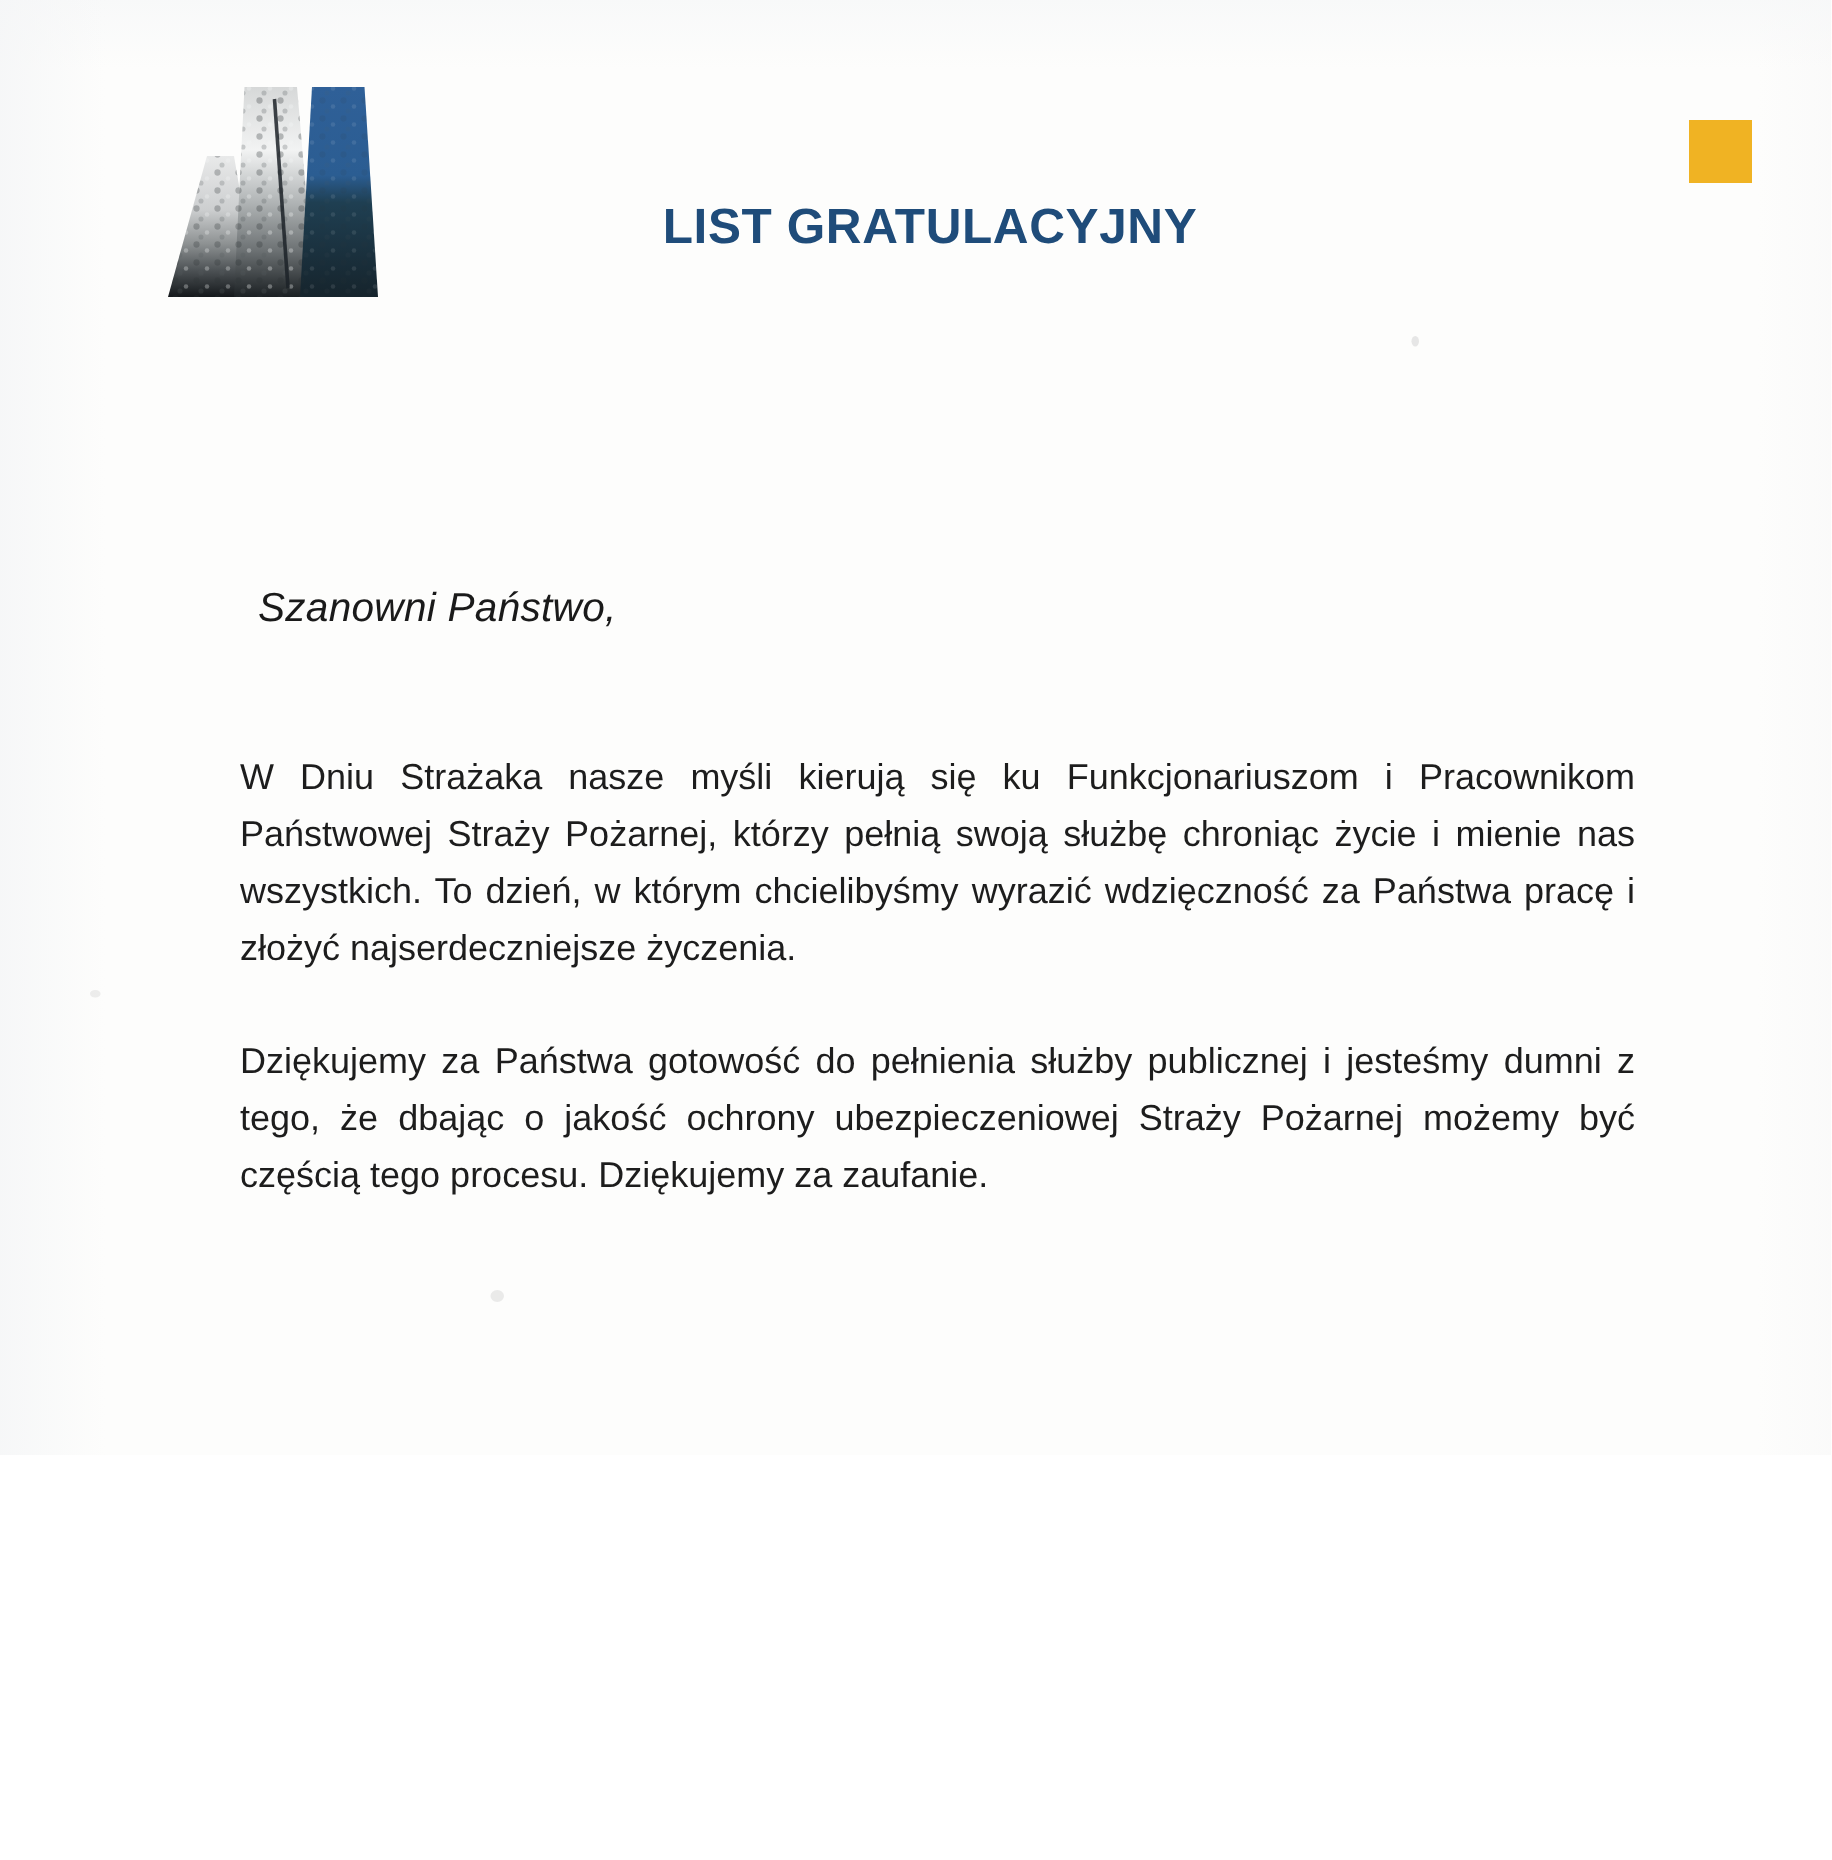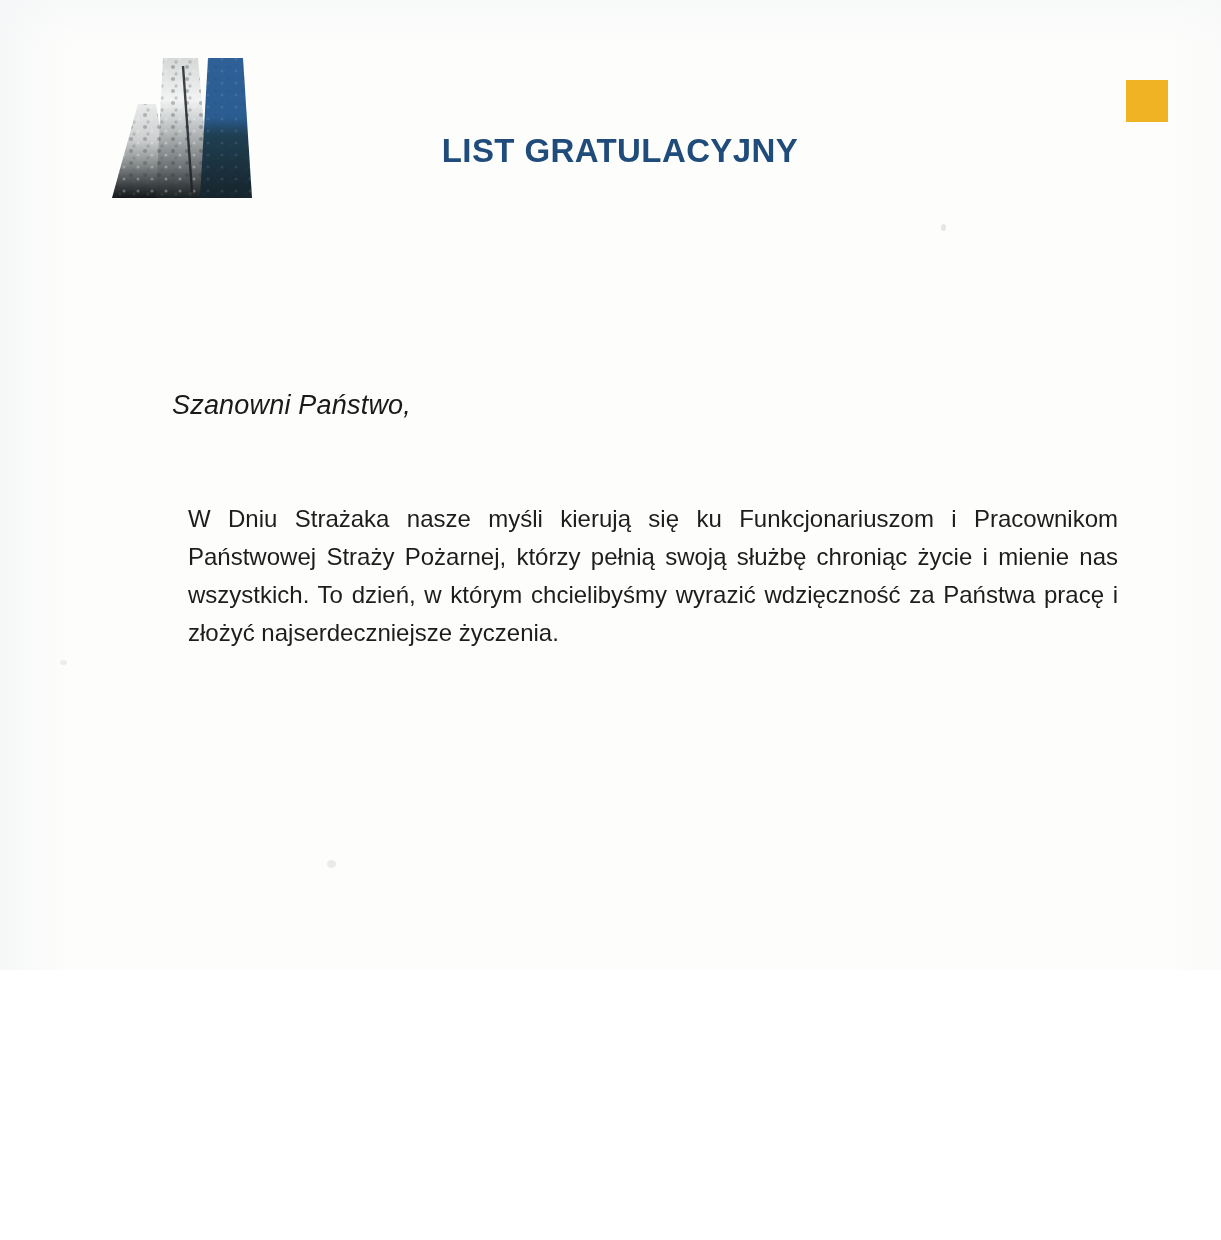--- a/index.html
+++ b/index.html
@@ -71,21 +71,21 @@
     left: 172px;
     top: 390px;
     font-size: 27px;
     font-style: italic;
     color: #1a1a1a;
     letter-spacing: .2px;
   }
 
   .body-block {
     position: absolute;
-    left: 188px;
+    left: 160px;
     top: 500px;
     width: 930px;
   }
   .para {
     text-align: justify;
     text-justify: inter-word;
     font-size: 24px;
     line-height: 38px;
     color: #1d1d1d;
     margin: 0 0 37px 0;
@@ -170,20 +170,21 @@
   </div>
 
   <div class="doc-title">LIST GRATULACYJNY</div>
 
   <div class="yellow-mark"></div>
 
   <div class="salutation">Szanowni Państwo,</div>
 
   <div class="body-block">
     <p class="para">W Dniu Strażaka nasze myśli kierują się ku Funkcjonariuszom i Pracownikom Państwowej Straży Pożarnej, którzy pełnią swoją służbę chroniąc życie i mienie nas wszystkich. To dzień, w którym chcielibyśmy wyrazić wdzięczność za Państwa pracę i złożyć najserdeczniejsze życzenia.</p>
+    <p class="para">Dziękujemy za Państwa gotowość do pełnienia służby publicznej i jesteśmy dumni z tego, że dbając o jakość ochrony ubezpieczeniowej Straży Pożarnej możemy być częścią tego procesu. Dziękujemy za zaufanie.</p>
   </div>
 
   <div class="closing">Z wyrazami szacunku,</div>
 
   <div class="sig sig-left">
     <svg viewBox="0 0 280 130" xmlns="http://www.w3.org/2000/svg">
       <g fill="none" stroke="#3a64a8" stroke-linecap="round" stroke-linejoin="round">
         <path d="M132,32 C96,25 52,40 40,70 C30,96 44,122 66,128" stroke-width="2.6"></path>
         <path d="M132,32 C150,36 160,52 152,68 C145,82 124,86 112,78" stroke-width="2.6"></path>
         <path d="M78,76 C110,70 150,66 186,62 C176,66 160,70 146,76" stroke-width="2.8"></path>

